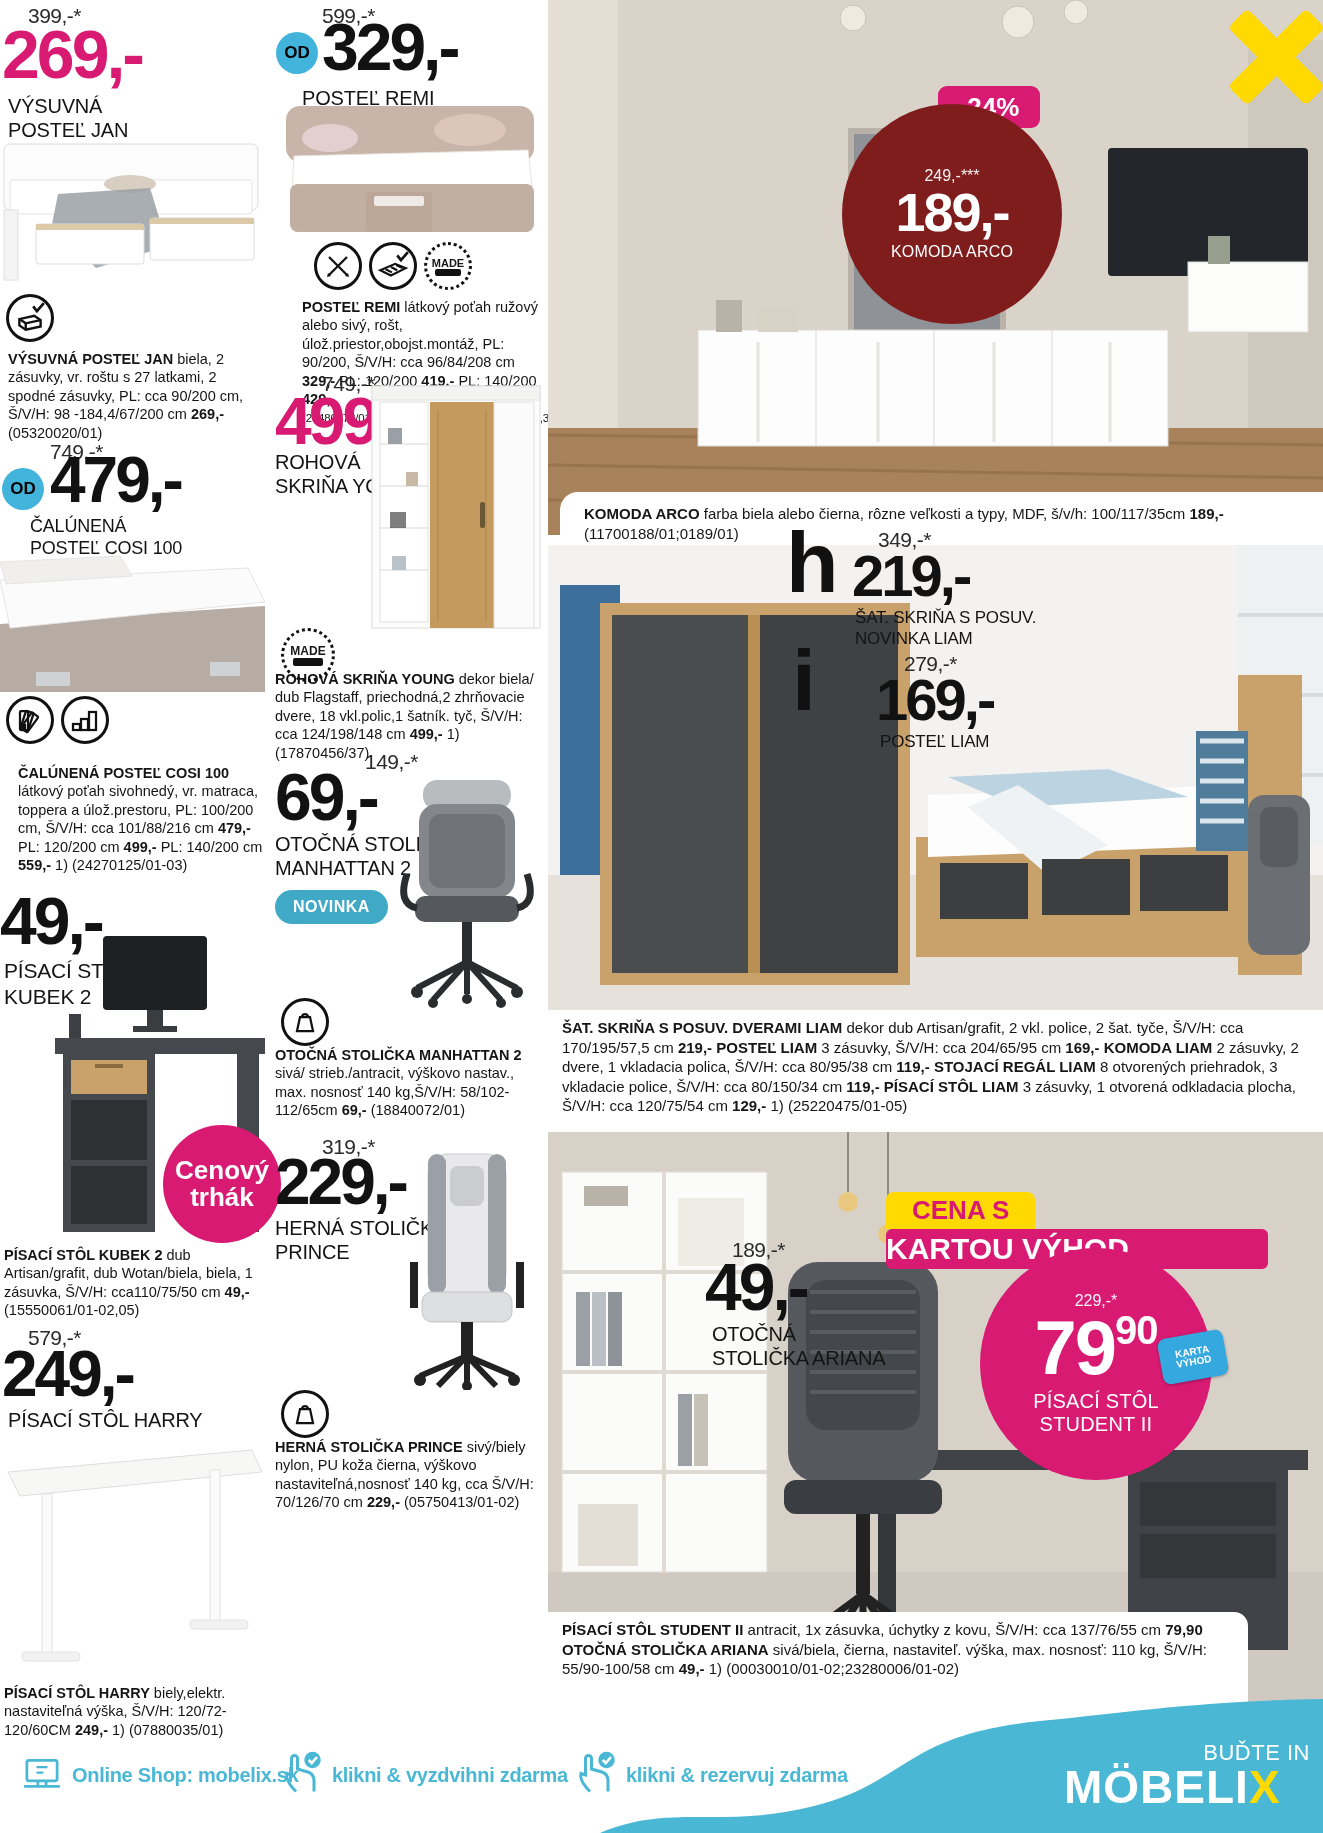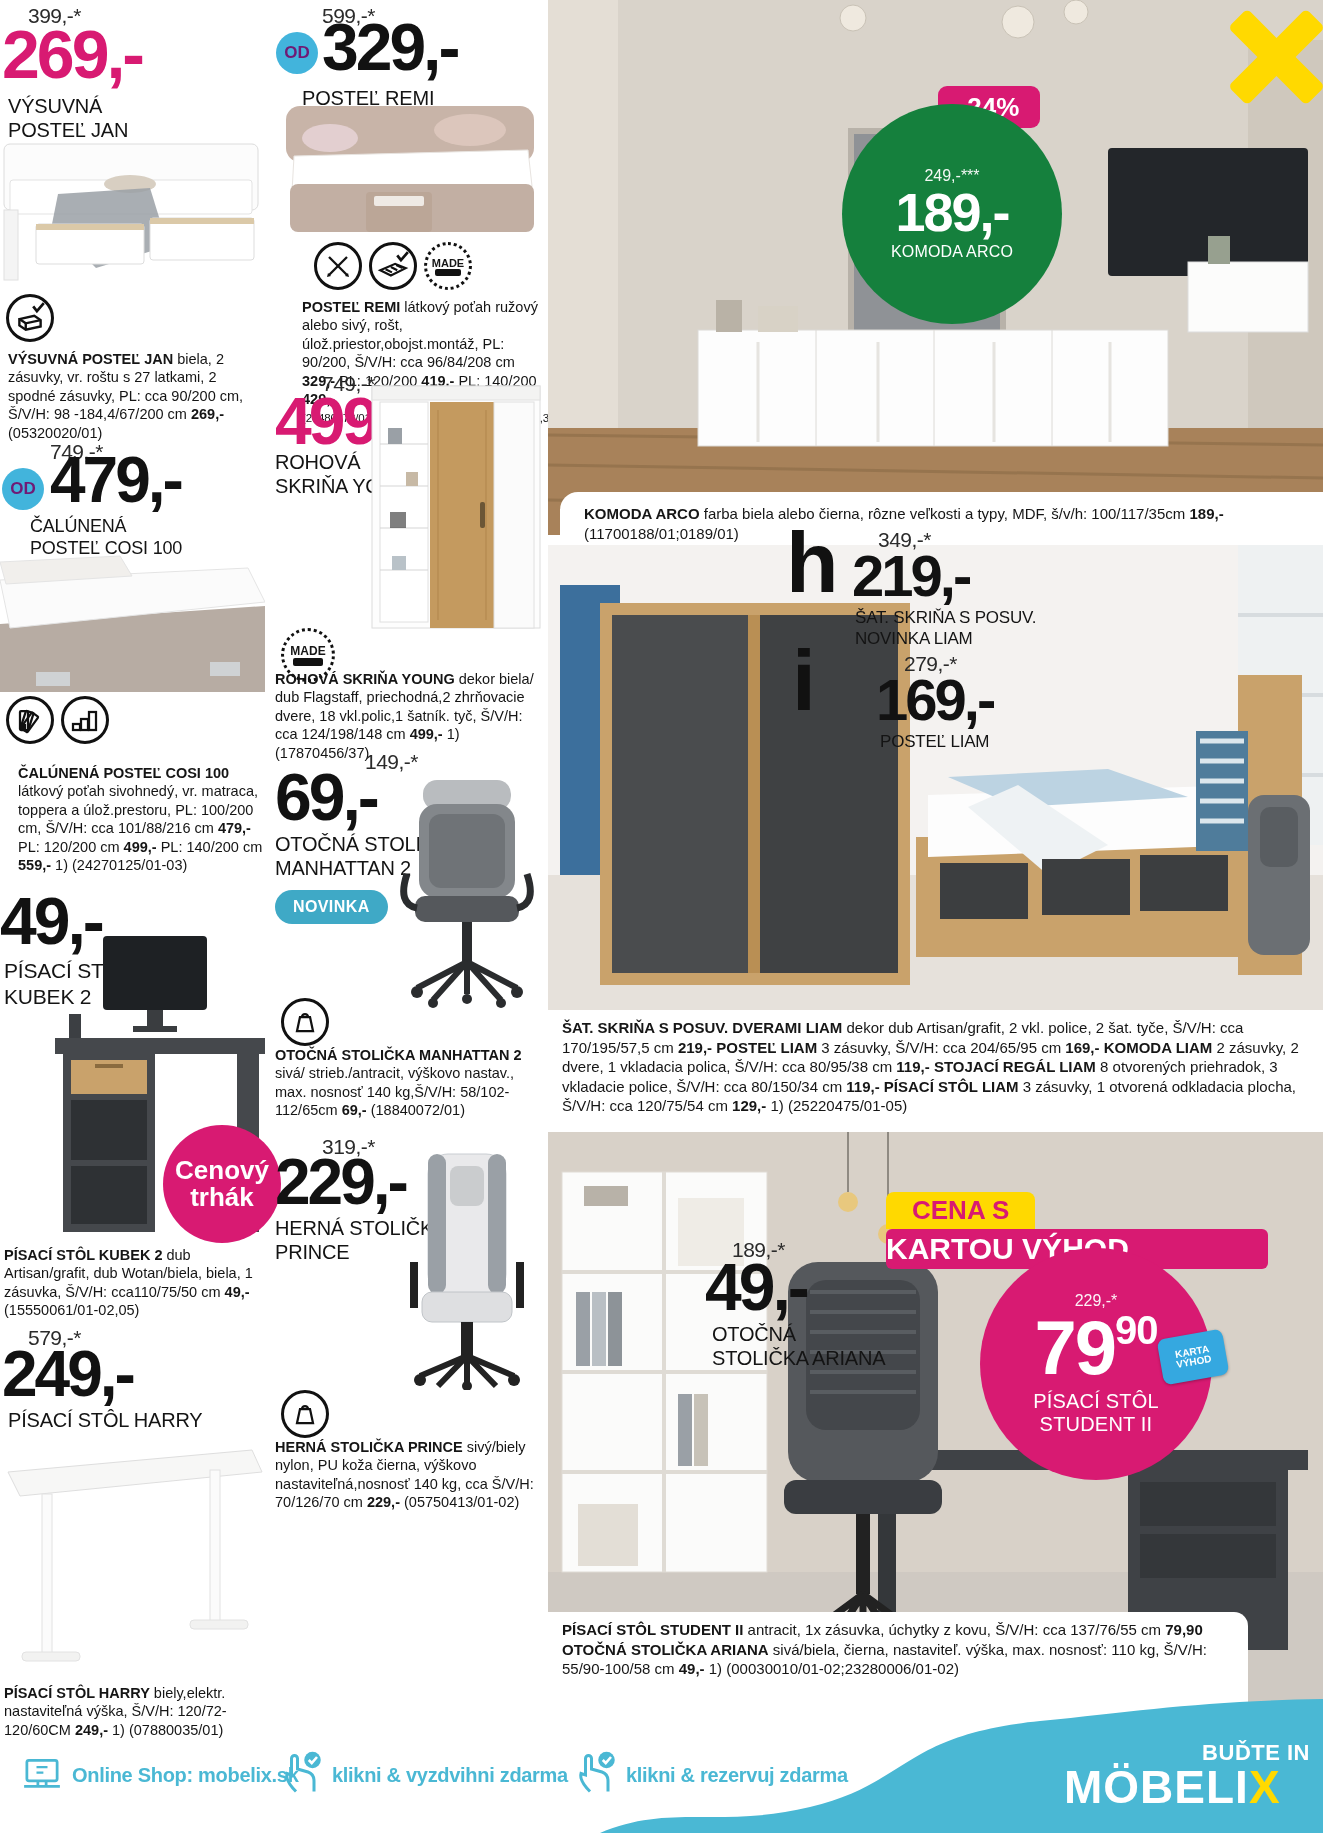--- a/index.html
+++ b/index.html
@@ -9,44 +9,44 @@
   .page{position:relative;width:1323px;height:1833px;background:#fff;overflow:hidden;
         font-family:"Liberation Sans",sans-serif;color:var(--ink);}
   .abs{position:absolute;}
   .old{font-size:21px;font-weight:400;color:#2b2b2b;letter-spacing:-.5px;margin-left:20px;}
   .price{font-weight:700;font-size:64px;line-height:.95;letter-spacing:-3px;color:#121212;white-space:nowrap;}
   .price.pink{color:var(--pink);}
   .pname{font-size:20px;line-height:1.22;color:#141414;letter-spacing:-.2px;}
   .desc{font-size:14.5px;line-height:1.27;color:#151515;}
   .desc b{font-weight:700;}
   .desc .s{font-size:11.5px;letter-spacing:-.2px;}
-  .od{width:42px;height:42px;border-radius:50%;background:var(--blue);color:#701a75;font-weight:700;
+  .od{width:42px;height:42px;border-radius:50%;background:var(--blue);color:#000000;font-weight:700;
       font-size:17px;display:flex;align-items:center;justify-content:center;}
   .iconcircle{width:48px;height:48px;border-radius:50%;border:3px solid #111;background:#fff;
       display:flex;align-items:center;justify-content:center;box-sizing:border-box;}
   .iconrow{display:flex;gap:7px;}
   .novinka{background:var(--tealdark);color:#fff;font-weight:700;font-size:16px;letter-spacing:.4px;
       border-radius:18px;padding:8px 18px;display:inline-block;}
   .trhak{width:118px;height:118px;border-radius:50%;background:var(--pink);color:#fff;display:flex;
       flex-direction:column;align-items:center;justify-content:center;font-weight:700;font-size:26px;line-height:1.05;}
-  .bubble{border-radius:50%;background:#15803d;color:#fff;display:flex;flex-direction:column;
+  .bubble{border-radius:50%;background:#7f1d1d;color:#fff;display:flex;flex-direction:column;
       align-items:center;justify-content:center;text-align:center;}
   .bubble .b-old{font-size:16px;opacity:.95;}
   .bubble .b-price{font-weight:700;font-size:54px;letter-spacing:-2px;line-height:1;}
   .bubble .b-name{font-size:16px;letter-spacing:.2px;margin-top:4px;}
   .pinkbubble{background:var(--pink);}
   .discount{background:var(--pink);color:#fff;font-weight:700;font-size:26px;border-radius:9px;
       display:flex;align-items:center;justify-content:center;}
   .capbox{background:#fff;border-radius:18px 0 0 0;}
   .caption{font-size:15px;line-height:1.3;}
   .caption b{font-weight:700;}
   .deco{font-weight:700;color:#111;line-height:.8;}
   .whitebox{background:#fff;}
   .footer-text{color:var(--teal);font-weight:700;font-size:20px;letter-spacing:-.3px;}
-  .brandpre{color:#fff;font-weight:700;font-size:22px;letter-spacing:.5px;}
+  .brandpre{color:#fff;font-weight:400;font-size:22px;letter-spacing:.5px;}
   .brand{color:#fff;font-weight:700;font-size:46px;letter-spacing:1px;line-height:1;}
   .brand .x{color:var(--yellow);}
   .cardbadge{position:absolute;width:66px;height:46px;border-radius:8px;background:#35a8e0;
       transform:rotate(-10deg);color:#fff;font-weight:700;font-size:10px;line-height:1.05;
       display:flex;align-items:center;justify-content:center;text-align:center;
       box-shadow:0 1px 3px rgba(0,0,0,.3);}
   .xlogo{position:absolute;width:96px;height:100px;}
   .xlogo span{position:absolute;left:35px;top:-4px;width:27px;height:110px;background:var(--yellow);border-radius:5px;}
   .sup{font-size:40px;vertical-align:top;line-height:1;letter-spacing:-1px;}
   svg{display:block;}

